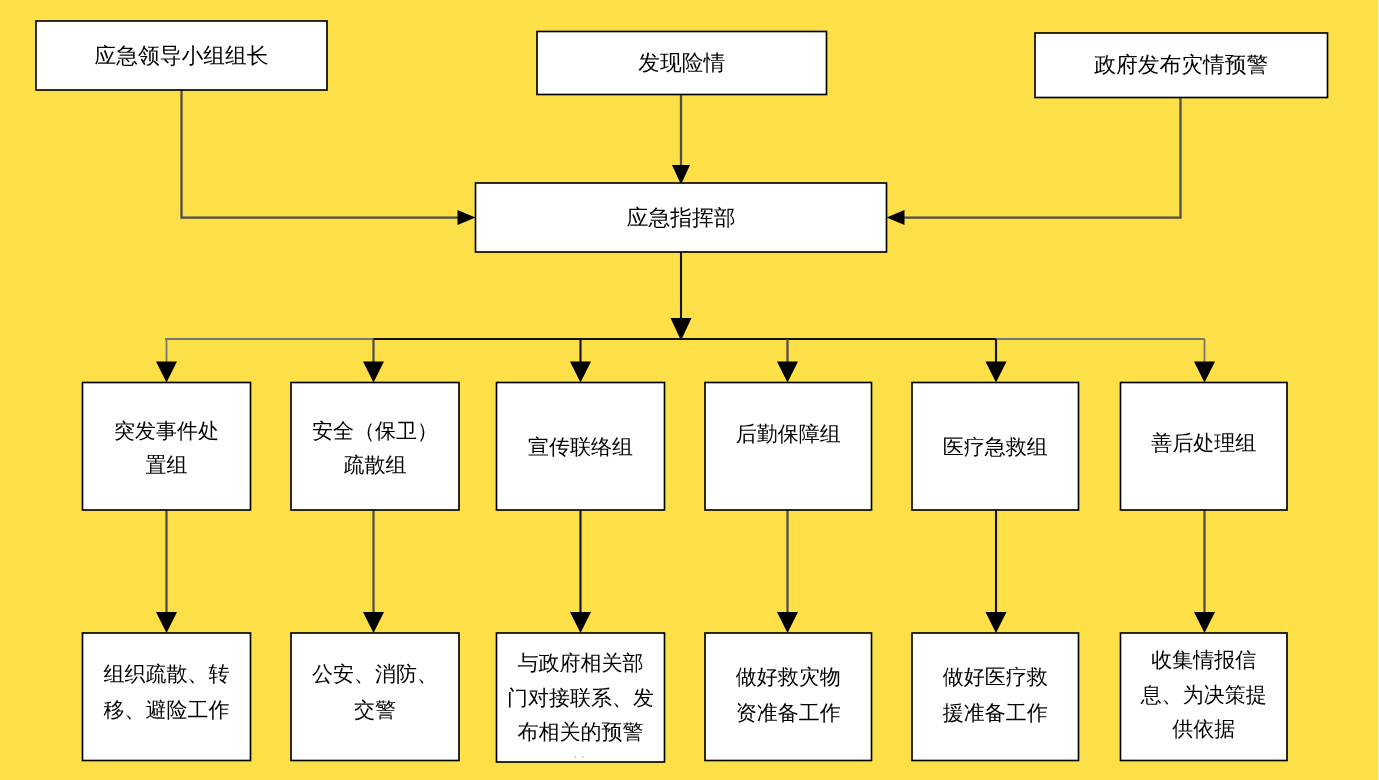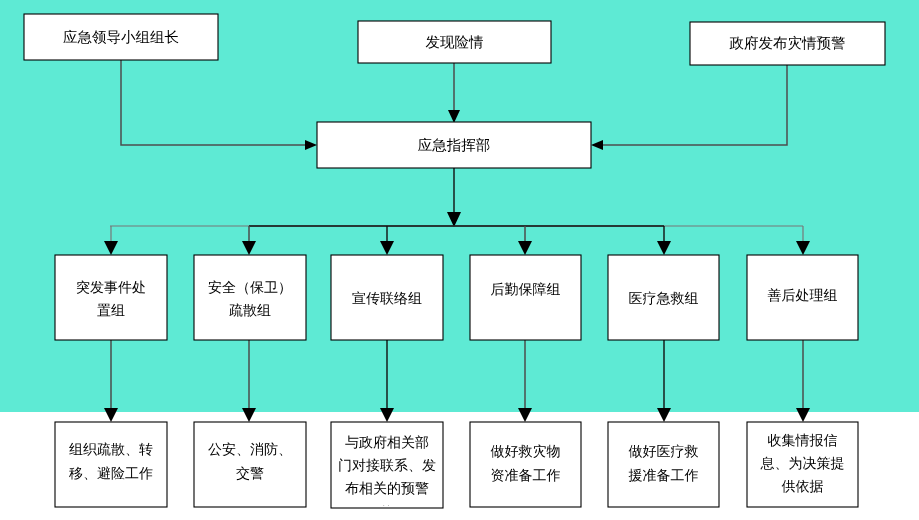--- a/index.html
+++ b/index.html
@@ -10,22 +10,22 @@
   }
   body {
     width: 919px;
     height: 520px;
     font-family: "DejaVu Sans", "Liberation Sans", sans-serif;
     overflow: hidden;
   }
   #chart-root {
     position: relative;
     width: 919px;
-    height: 412px;
-    background: #5eead4;
+    height: 520px;
+    background: #fde047;
   }
   svg.flow-svg {
     position: absolute;
     left: 0;
     top: 0;
     width: 919px;
     height: 520px;
     display: block;
   }
   .node-box {

